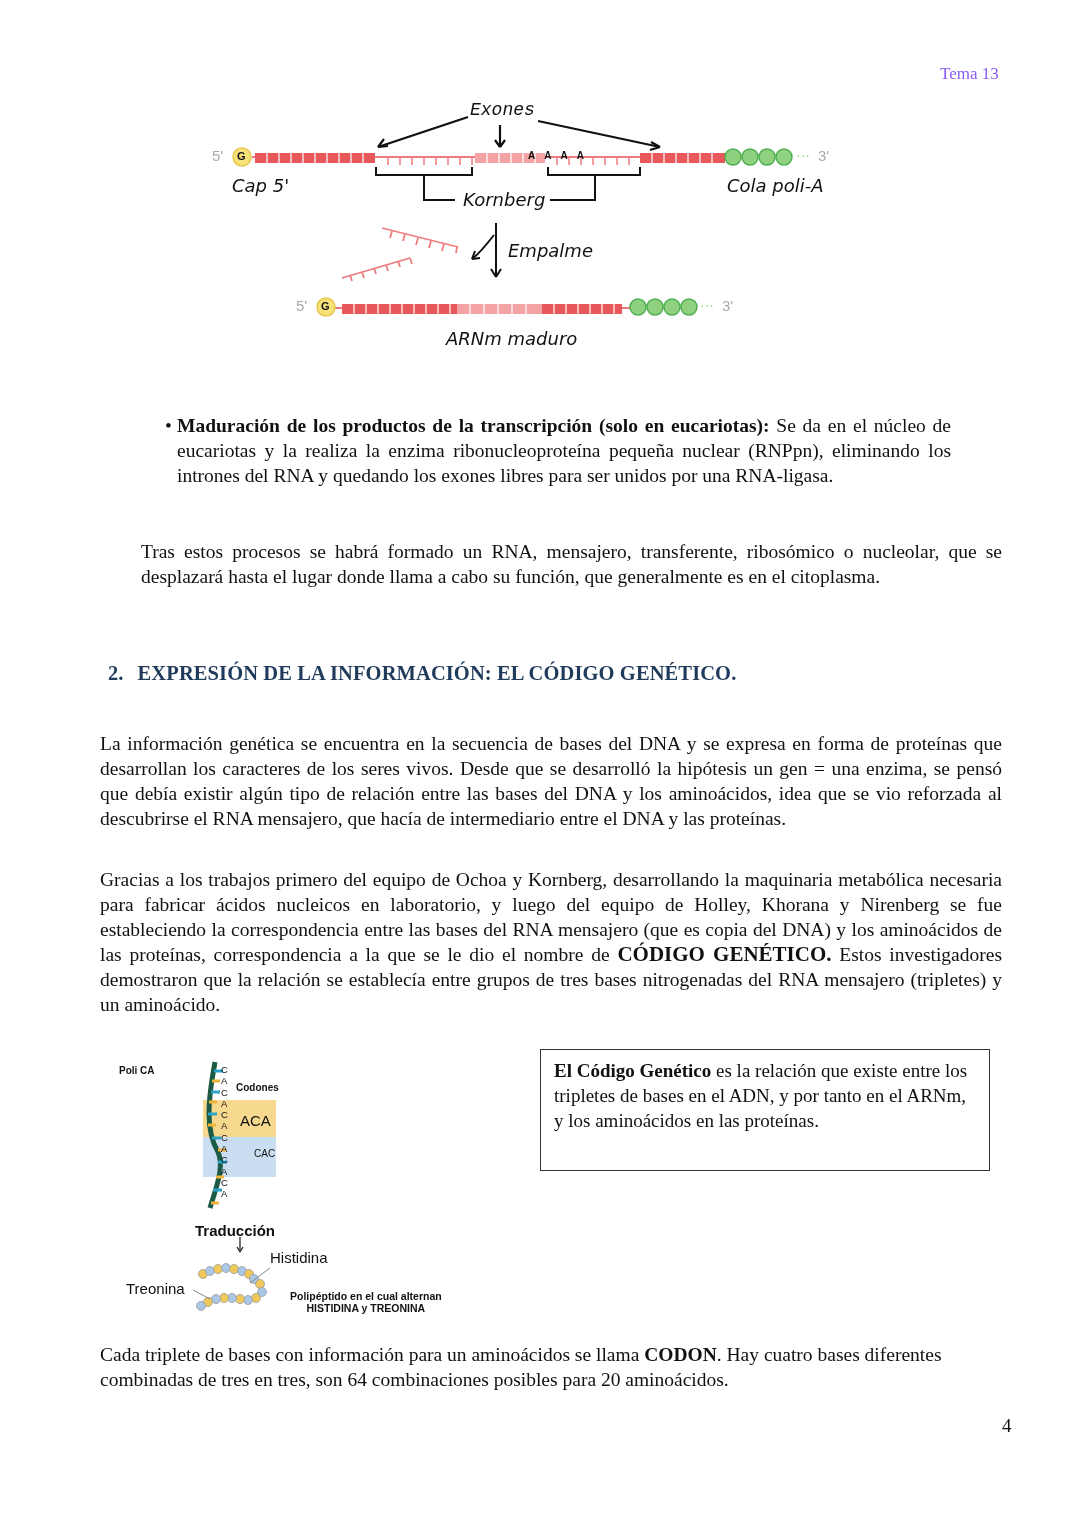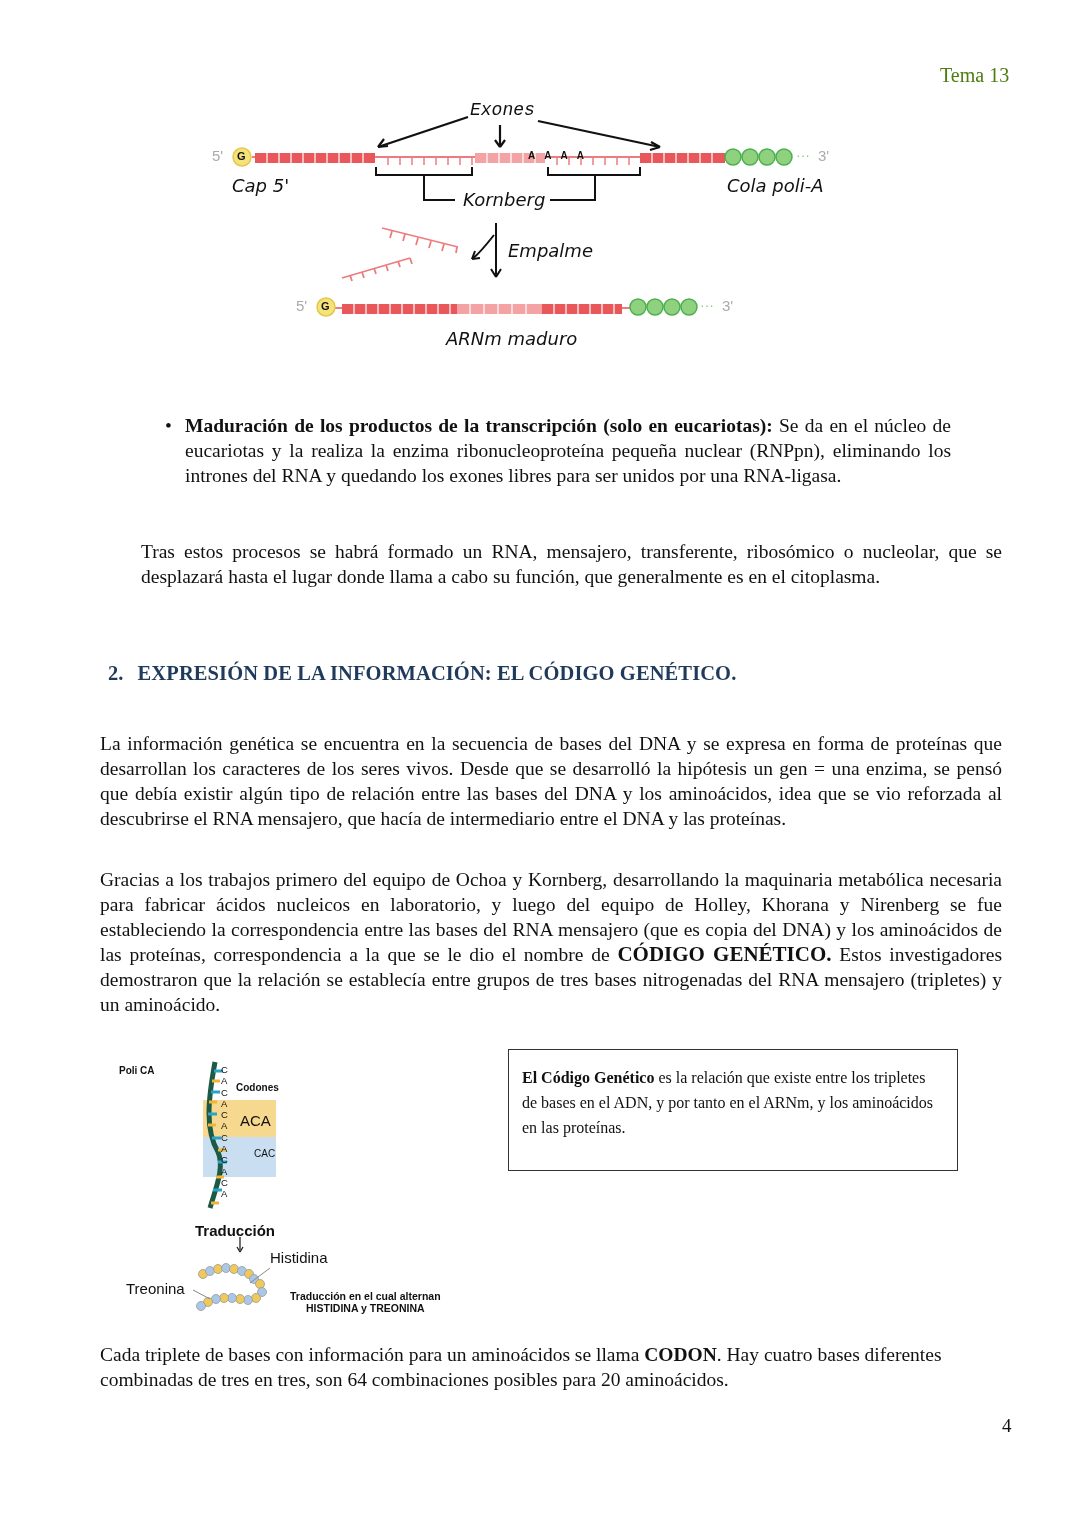--- a/index.html
+++ b/index.html
@@ -1,29 +1,29 @@
 <!DOCTYPE html>
 <html><head>
 <meta charset="utf-8">
 <style>
   html, body { margin:0; padding:0; background:#ffffff; }
   body { width:1080px; height:1526px; position:relative; overflow:hidden;
          font-family:"Liberation Serif", serif; color:#111; }
   .abs { position:absolute; }
-  .header-tag { left:940px; top:64px; font-size:20px; color:#4d7c0f; }
+  .header-tag { left:940px; top:64px; font-size:17px; color:#8b5cf6; }
   .page-num { left:1002px; top:1415px; font-size:19px; color:#111; }
   .para { font-size:19.5px; line-height:25px; text-align:justify; margin:0; }
   .para b { font-weight:bold; }
   .bullet-wrap { left:165px; top:413px; width:786px; }
   .bullet-dot { position:absolute; left:0; top:0; font-size:19.5px; line-height:25px; }
-  .bullet-text { margin-left:20px; }
+  .bullet-text { margin-left:12px; }
   .heading { left:108px; top:662px; font-size:20.5px; font-weight:bold; color:#1f3a5a; letter-spacing:0.1px; }
   .heading .num { margin-right:14px; }
-  .box { left:508px; top:1049px; width:450px; height:122px; border:1.5px solid #333; box-sizing:border-box;
-         padding:15px 13px; font-size:16px; line-height:25px; }
+  .box { left:540px; top:1049px; width:450px; height:122px; border:1.5px solid #333; box-sizing:border-box;
+         padding:8px 13px; font-size:19px; line-height:25px; }
   .hand { font-family:"DejaVu Sans", sans-serif; font-style:italic; }
   .dia-label { font-family:"Liberation Sans", sans-serif; }
 </style>
 </head>
 <body>
 
 <div class="abs header-tag">Tema 13</div>
 
 <div class="abs" style="left:200px;top:95px;width:660px;height:265px;">
   <svg width="660" height="265" viewBox="0 0 660 265">
@@ -232,21 +232,21 @@
       <div>A</div>
       <div>C</div>
       <div>A</div>
   </div>
   <span class="abs dia-label" style="left:140px;top:62px;font-size:15px;text-align:center;">ACA</span>
   <span class="abs dia-label" style="left:154px;top:98px;font-size:10px;">CAC</span>
   <span class="abs dia-label" style="left:95px;top:172px;font-size:15px;font-weight:bold;">Traducción</span>
   <span class="abs dia-label" style="left:170px;top:199px;font-size:15px;">Histidina</span>
   <span class="abs dia-label" style="left:26px;top:230px;font-size:15px;">Treonina</span>
   <div class="abs dia-label" style="left:190px;top:240px;font-size:10.5px;font-weight:bold;text-align:center;line-height:12px;">
-    <div>Traducción en el cual alternan</div>
+    <div>Polipéptido en el cual alternan</div>
     <div>HISTIDINA y TREONINA</div>
   </div>
 </div>
 
 <div class="abs box"><b>El Código Genético</b><span> es la relación que existe entre los tripletes de bases en el ADN, y por tanto en el ARNm, y los aminoácidos en las proteínas.</span></div>
 
 <p class="abs para" style="left:100px;top:1342px;width:880px;text-align:left;"><span>Cada triplete de bases con información para un aminoácidos se llama </span><b>CODON</b><span>. Hay cuatro bases diferentes combinadas de tres en tres, son 64 combinaciones posibles para 20 aminoácidos.</span></p>
 
 <div class="abs page-num">4</div>
 

